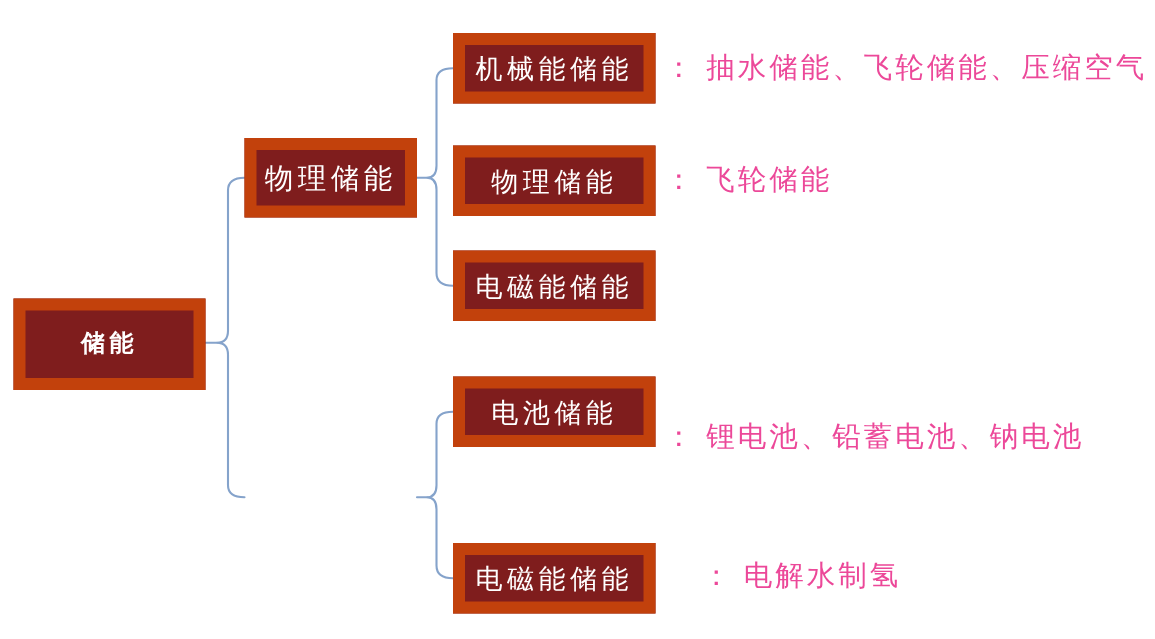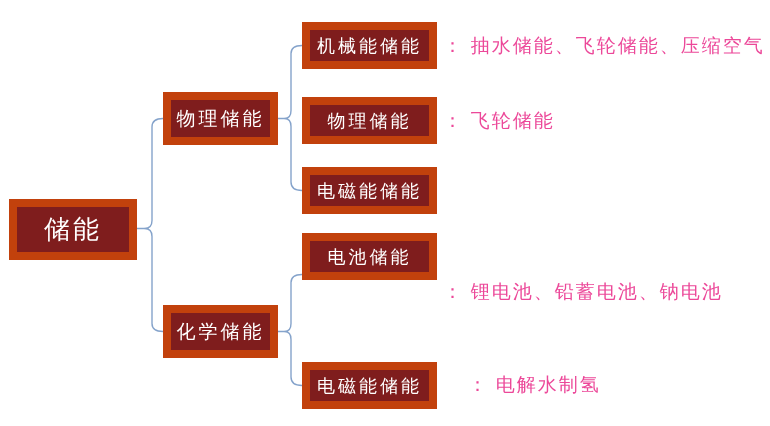--- a/index.html
+++ b/index.html
@@ -25,29 +25,29 @@
     background: #7f1d1d;
     border: 8px solid #c2410c;
     box-sizing: border-box;
     display: flex;
     align-items: center;
     justify-content: center;
     color: #ffffff;
     letter-spacing: 3px;
     text-align: right;
   }
-  .node-root   { left: 9px;   top: 199px; width: 128px; height: 61px; font-size: 26px; }
+  .node-root   { left: 9px;   top: 199px; width: 128px; height: 61px; font-size: 16px; font-weight: bold; }
   .node-l2     { left: 163px; width: 115px; height: 53px; font-size: 19px; }
   .node-l2.b0  { top: 92px;  }
   .node-l2.b1  { top: 305px; }
   .node-l3     { left: 302px; width: 135px; height: 47px; font-size: 18px; }
   .node-l3.c0  { top: 22px;  }
   .node-l3.c1  { top: 97px;  }
   .node-l3.c2  { top: 167px; }
-  .node-l3.c3  { top: 233px; }
+  .node-l3.c3  { top: 251px; }
   .node-l3.c4  { top: 362px; }
   .desc {
     position: absolute;
     left: 443px;
     width: 327px;
     height: 28px;
     line-height: 28px;
     color: #ec4899;
     font-size: 19px;
     letter-spacing: 2px;
@@ -80,21 +80,20 @@
       <g>
         <path d="M 278 331.5 H 284.5"></path>
         <path d="M 302 274.5 Q 291 274.5 291 282.5 V 323.5 Q 291 331.5 284.5 331.5 Q 291 331.5 291 339.5 V 377 Q 291 385.5 302 385.5"></path>
       </g>
     </g>
   </svg>
 
   <div class="node node-root">储能</div>
 
   <div class="node node-l2 b0">物理储能</div>
-  <div class="node node-l2 b1">化学储能</div>
 
   <div class="node node-l3 c0">机械能储能</div>
   <div class="node node-l3 c1">物理储能</div>
   <div class="node node-l3 c2">电磁能储能</div>
   <div class="node node-l3 c3">电池储能</div>
   <div class="node node-l3 c4">电磁能储能</div>
 
   <div class="desc d0">：  抽水储能、飞轮储能、压缩空气</div>
   <div class="desc d1">：  飞轮储能</div>
   <div class="desc d3">：  锂电池、铅蓄电池、钠电池</div>

